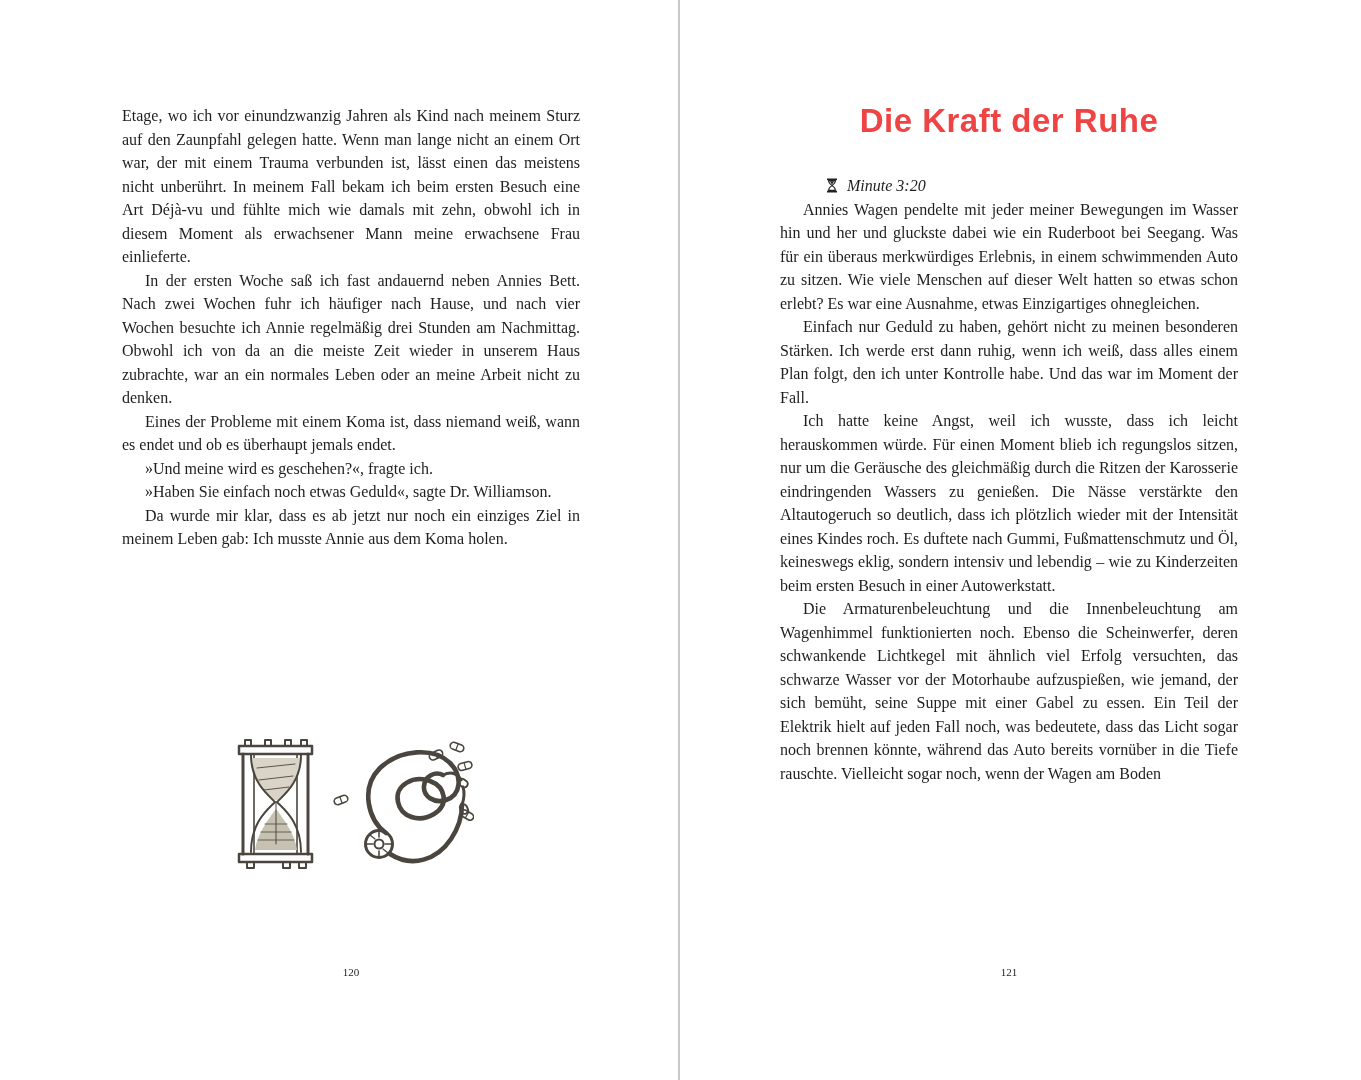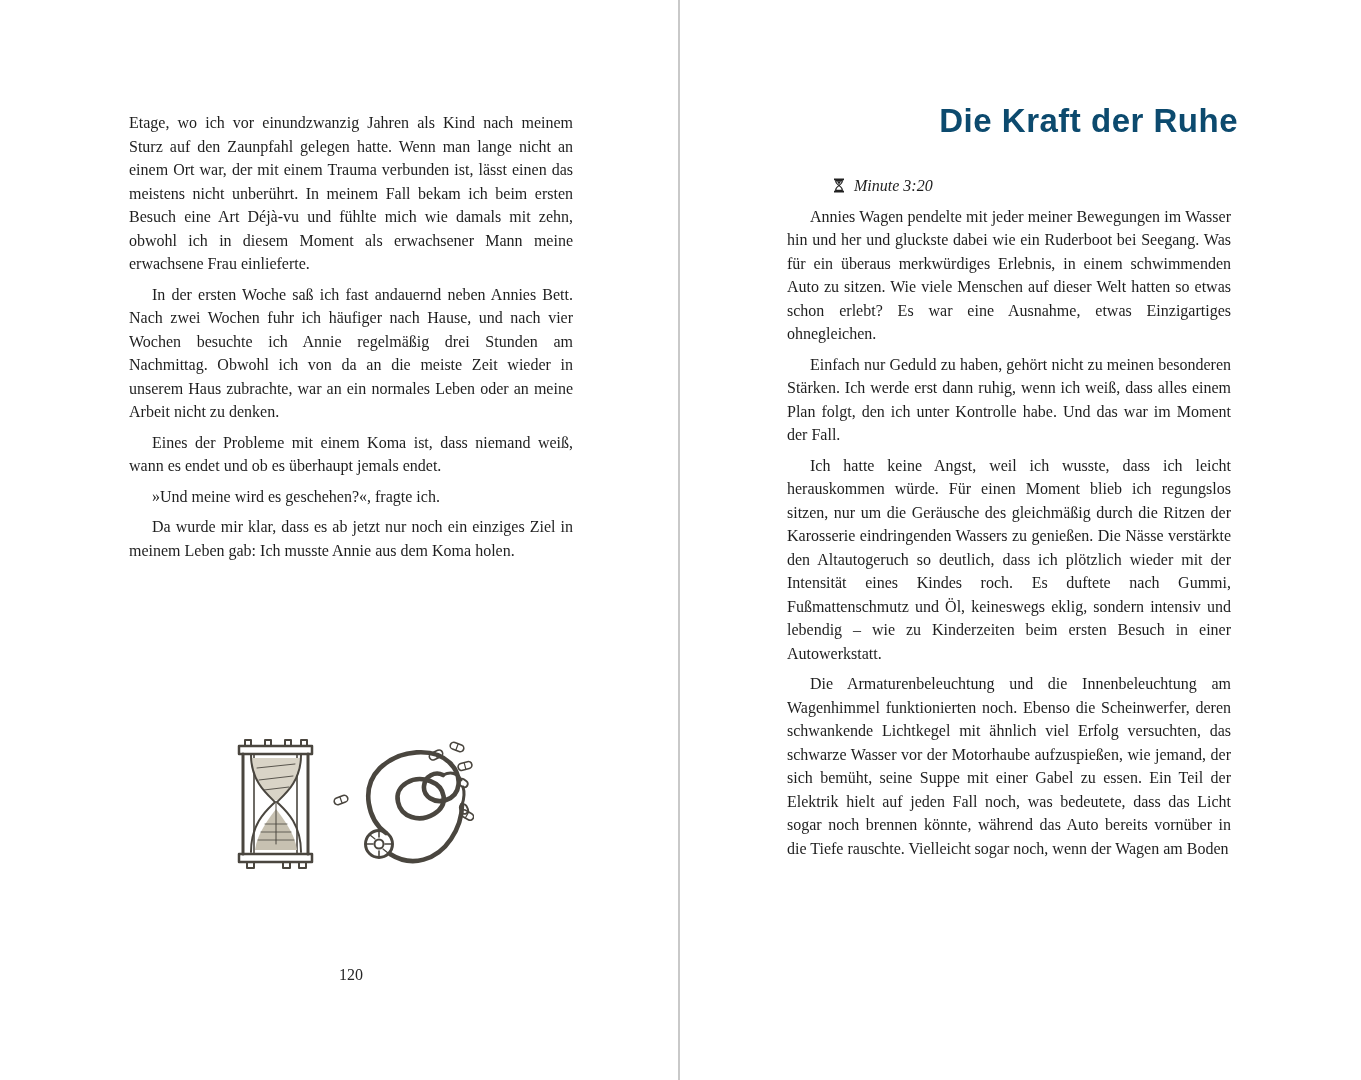--- a/index.html
+++ b/index.html
@@ -28,21 +28,21 @@
   
   .text-column {
     position: absolute;
     width: 458px;
     font-size: 16px;
     line-height: 23.5px;
     text-align: justify;
     hyphens: none;
   }
   .text-column p {
-    margin: 7px;
+    margin: 0;
     text-indent: 23px;
   }
   .text-column p.no-indent {
     text-indent: 0;
   }
   
   .left-column {
     left: 122px;
     top: 104px;
   }
@@ -60,61 +60,62 @@
     left: 780px;
     top: 101px;
   }
   .chapter-title {
     margin: 0 0 33px 0;
     font-family: "Liberation Sans", "DejaVu Sans", sans-serif;
     font-weight: 600;
     font-size: 33px;
     line-height: 40px;
     letter-spacing: 0.5px;
-    color: #0c4a6e;
-    text-align: right;
+    color: #ef4444;
+    text-align: center;
     text-indent: 0;
   }
   .minute-marker {
     text-indent: 0;
     padding-left: 23px;
     font-style: italic;
     margin-bottom: 1px;
     text-align: left;
   }
   .minute-marker .hg-icon {
     vertical-align: -2px;
     margin-right: 9px;
   }
   
   .page-number {
     position: absolute;
     top: 966px;
     width: 458px;
     text-align: center;
-    font-size: 16px;
+    font-size: 11px;
     color: #262626;
   }
   .page-number.left { left: 122px; }
   .page-number.right { left: 780px; }
 
   .sketch { stroke: #4a463f; fill: none; stroke-linecap: round; stroke-linejoin: round; }
 </style>
 </head>
 <body>
 
 <div class="spread">
 
   <div class="gutter"></div>
 
   <div class="text-column left-column">
     <p class="no-indent">Etage, wo ich vor einundzwanzig Jahren als Kind nach meinem Sturz auf den Zaunpfahl gelegen hatte. Wenn man lange nicht an einem Ort war, der mit einem Trauma verbunden ist, lässt einen das meistens nicht unberührt. In meinem Fall bekam ich beim ersten Besuch eine Art Déjà-vu und fühlte mich wie damals mit zehn, obwohl ich in diesem Moment als erwachsener Mann meine erwachsene Frau einlieferte.</p>
     <p>In der ersten Woche saß ich fast andauernd neben Annies Bett. Nach zwei Wochen fuhr ich häufiger nach Hause, und nach vier Wochen besuchte ich Annie regelmäßig drei Stunden am Nachmittag. Obwohl ich von da an die meiste Zeit wieder in unserem Haus zubrachte, war an ein normales Leben oder an meine Arbeit nicht zu denken.</p>
     <p>Eines der Probleme mit einem Koma ist, dass niemand weiß, wann es endet und ob es überhaupt jemals endet.</p>
     <p>»Und meine wird es geschehen?«, fragte ich.</p>
+    <p>»Haben Sie einfach noch etwas Geduld«, sagte Dr. Williamson.</p>
     <p>Da wurde mir klar, dass es ab jetzt nur noch ein einziges Ziel in meinem Leben gab: Ich musste Annie aus dem Koma holen.</p>
   </div>
 
   <figure class="illustration">
     <svg width="245" height="135" viewBox="0 0 245 135">
 
       <g transform="translate(10,2)">
 
         <rect class="sketch" x="6" y="0" width="6" height="6" stroke-width="2" fill="#5a564f"></rect>
         <rect class="sketch" x="26" y="0" width="6" height="6" stroke-width="2" fill="#5a564f"></rect>
@@ -213,14 +214,15 @@
         <path d="M3.8,3.2 L8.2,3.2 L6,6.4 Z" fill="#222"></path>
       </svg><em>Minute 3:20</em>
     </p>
 
     <p>Annies Wagen pendelte mit jeder meiner Bewegungen im Wasser hin und her und gluckste dabei wie ein Ruderboot bei Seegang. Was für ein überaus merkwürdiges Erlebnis, in einem schwimmenden Auto zu sitzen. Wie viele Menschen auf dieser Welt hatten so etwas schon erlebt? Es war eine Ausnahme, etwas Einzigartiges ohnegleichen.</p>
     <p>Einfach nur Geduld zu haben, gehört nicht zu meinen besonderen Stärken. Ich werde erst dann ruhig, wenn ich weiß, dass alles einem Plan folgt, den ich unter Kontrolle habe. Und das war im Moment der Fall.</p>
     <p>Ich hatte keine Angst, weil ich wusste, dass ich leicht herauskommen würde. Für einen Moment blieb ich regungslos sitzen, nur um die Geräusche des gleichmäßig durch die Ritzen der Karosserie eindringenden Wassers zu genießen. Die Nässe verstärkte den Altautogeruch so deutlich, dass ich plötzlich wieder mit der Intensität eines Kindes roch. Es duftete nach Gummi, Fußmattenschmutz und Öl, keineswegs eklig, sondern intensiv und lebendig – wie zu Kinderzeiten beim ersten Besuch in einer Autowerkstatt.</p>
     <p>Die Armaturenbeleuchtung und die Innenbeleuchtung am Wagenhimmel funktionierten noch. Ebenso die Scheinwerfer, deren schwankende Lichtkegel mit ähnlich viel Erfolg versuchten, das schwarze Wasser vor der Motorhaube aufzuspießen, wie jemand, der sich bemüht, seine Suppe mit einer Gabel zu essen. Ein Teil der Elektrik hielt auf jeden Fall noch, was bedeutete, dass das Licht sogar noch brennen könnte, während das Auto bereits vornüber in die Tiefe rauschte. Vielleicht sogar noch, wenn der Wagen am Boden</p>
   </div>
 
+  <div class="page-number right">121</div>
 
 </div>
 
 </body></html>

